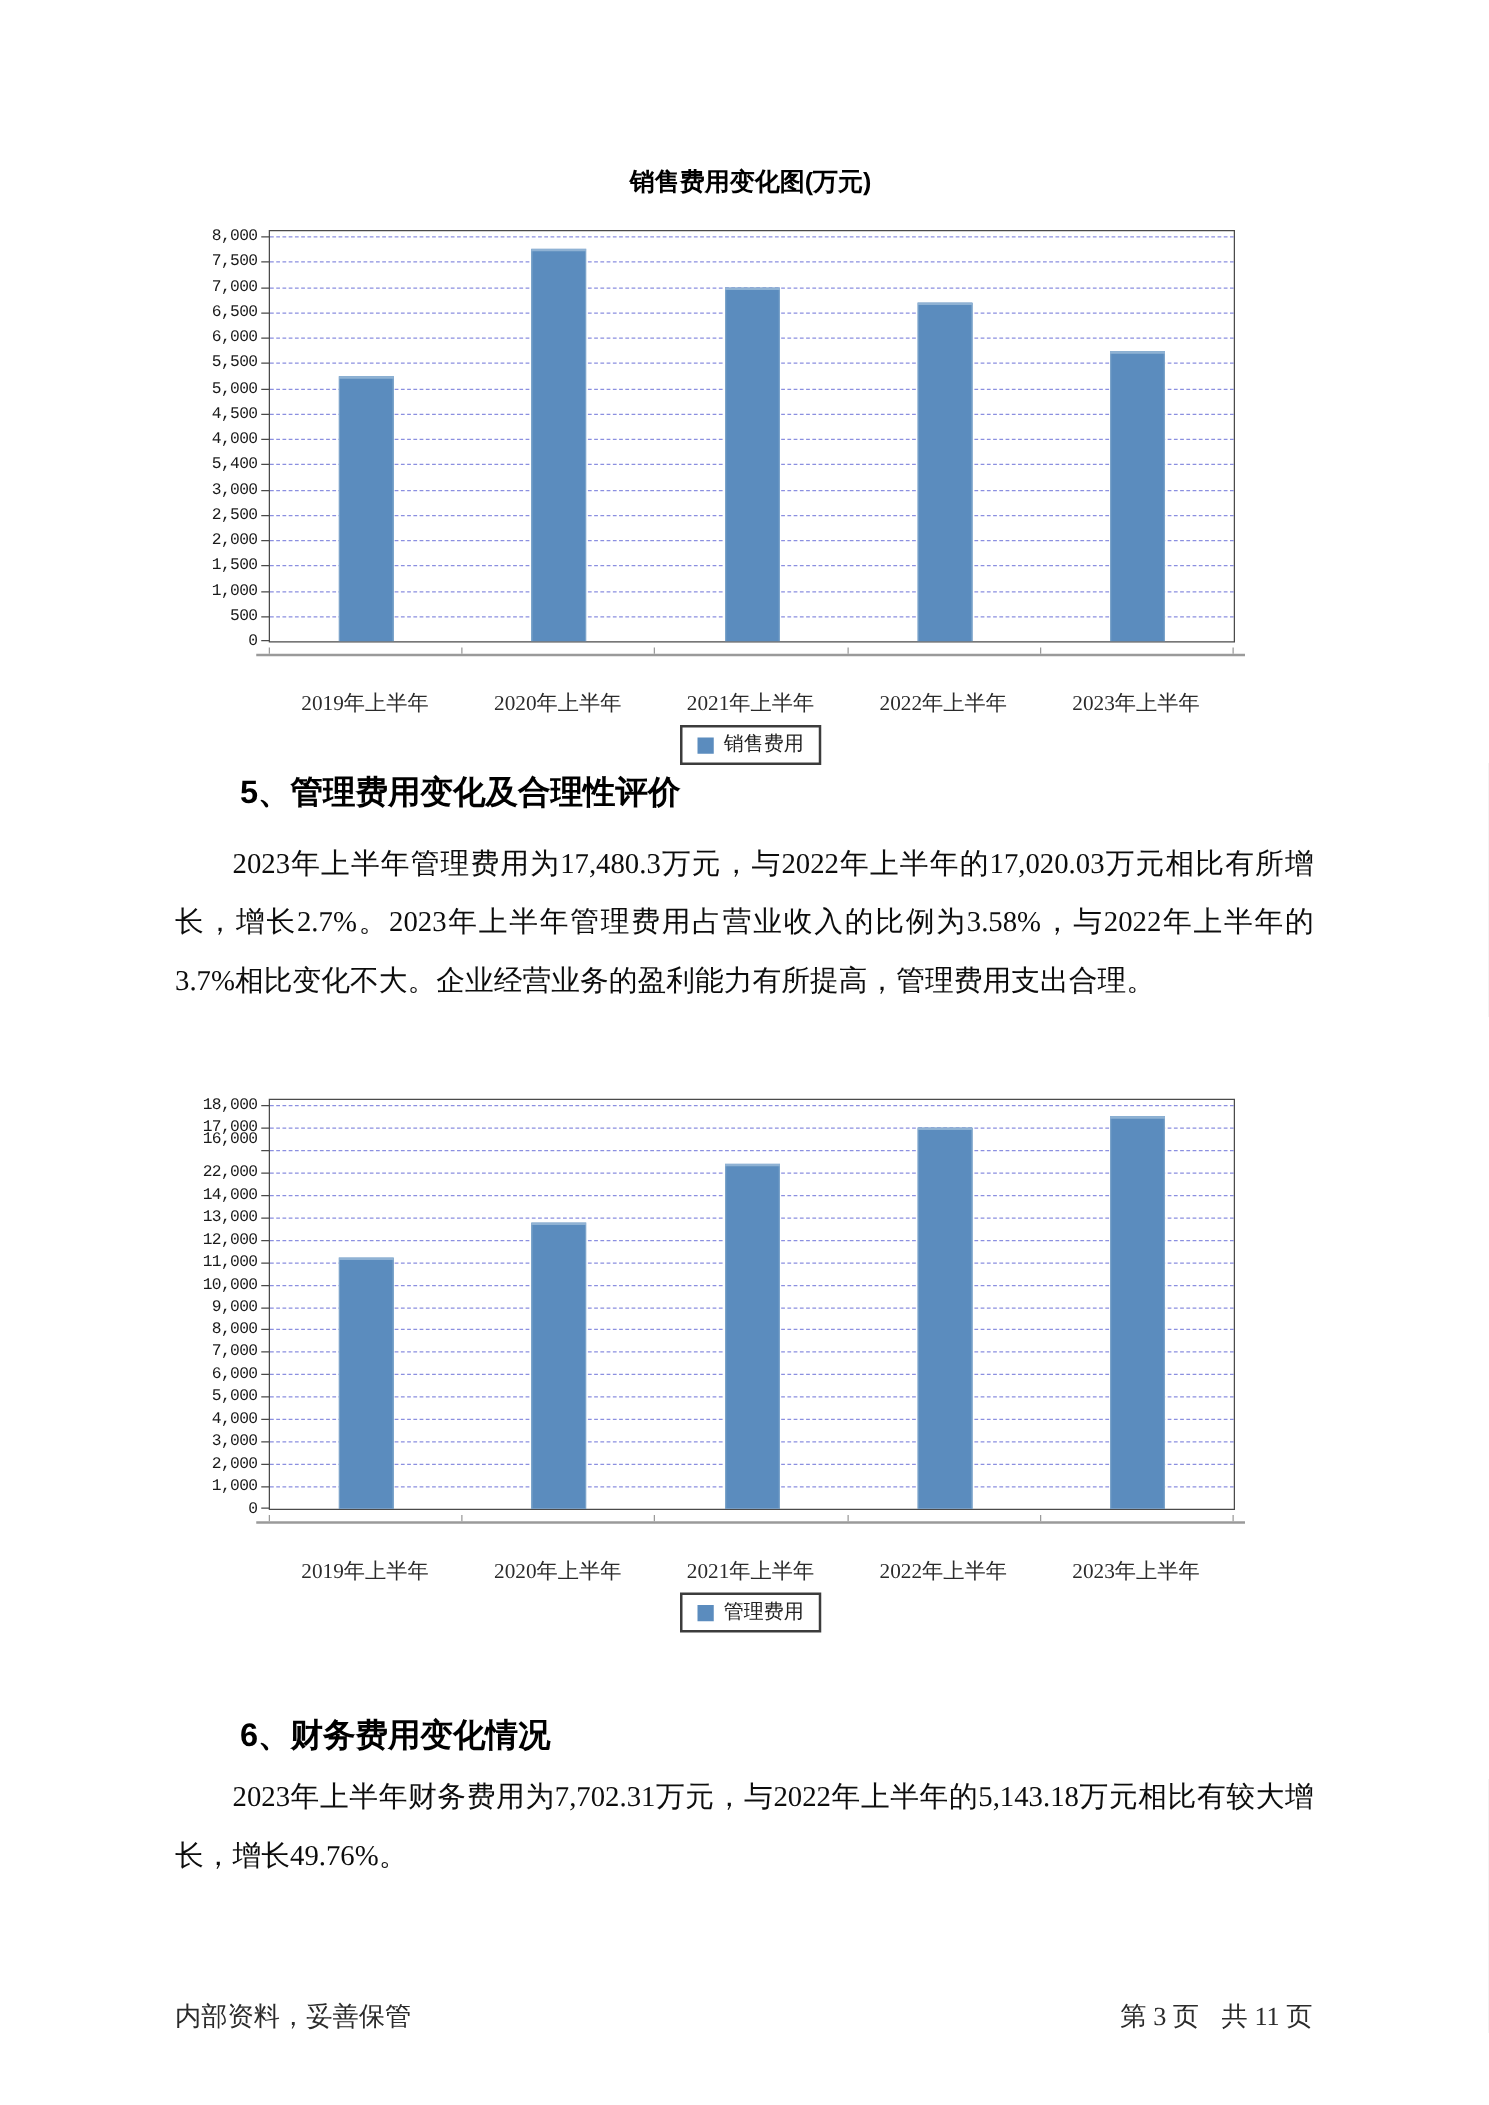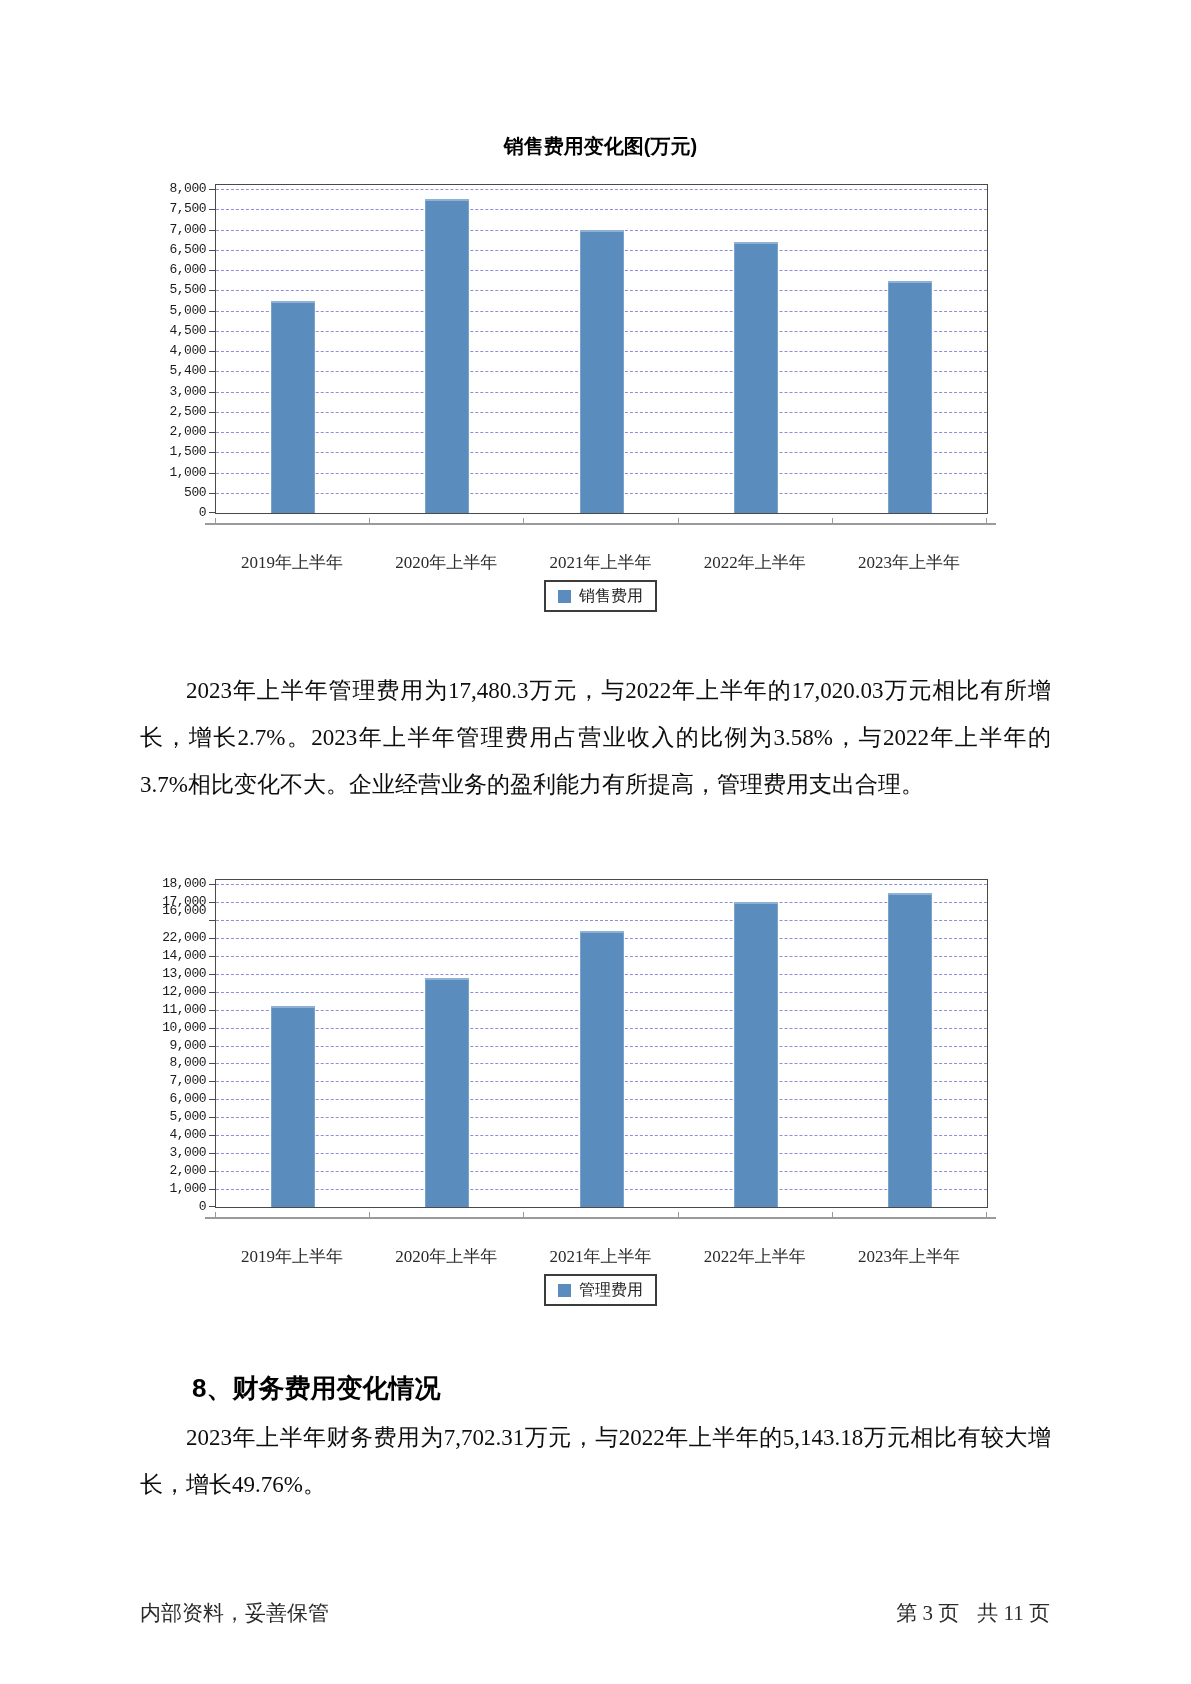--- a/index.html
+++ b/index.html
@@ -140,20 +140,21 @@
         <span class="xlabel" style="left: 616.8px; width: 154.2px;">2023年上半年</span>
       </div>
     <div class="legend-row">
       <span class="legend-box">
         <span class="legend-swatch" style="background: rgb(91, 140, 190);"></span>
         <span class="legend-label">销售费用</span>
       </span>
     </div>
   </div>
 
+  <div class="section-heading" style="top:616px">5、管理费用变化及合理性评价</div>
   <div class="body-para" style="top:667px">2023年上半年管理费用为17,480.3万元，与2022年上半年的17,020.03万元相比有所增长，增长2.7%。2023年上半年管理费用占营业收入的比例为3.58%，与2022年上半年的3.7%相比变化不大。企业经营业务的盈利能力有所提高，管理费用支出合理。</div>
 
   <div class="chart" style="top:879px">
     <div class="plot" style="height:327px">
         <div class="ytick-label" style="top: 318px;">0</div>
         <div class="ytick-mark" style="top: 326px;"></div>
         <div class="gridline" style="top: 309.056px; border-top-color: rgb(139, 143, 224);"></div>
         <div class="ytick-label" style="top: 300.056px;">1,000</div>
         <div class="ytick-mark" style="top: 309.056px;"></div>
         <div class="gridline" style="top: 291.111px; border-top-color: rgb(139, 143, 224);"></div>
@@ -229,21 +230,21 @@
         <span class="xlabel" style="left: 616.8px; width: 154.2px;">2023年上半年</span>
       </div>
     <div class="legend-row">
       <span class="legend-box">
         <span class="legend-swatch" style="background: rgb(91, 140, 190);"></span>
         <span class="legend-label">管理费用</span>
       </span>
     </div>
   </div>
 
-  <div class="section-heading" style="top:1371px">8、财务费用变化情况</div>
+  <div class="section-heading" style="top:1371px">6、财务费用变化情况</div>
   <div class="body-para" style="top:1414px">2023年上半年财务费用为7,702.31万元，与2022年上半年的5,143.18万元相比有较大增长，增长49.76%。</div>
 
   <div class="footer">
     <span class="footer-left">内部资料，妥善保管</span>
     <span class="footer-right">
       <span>第 3 页</span><span class="gap"></span><span>共 11 页</span>
     </span>
   </div>
 
 </div>

